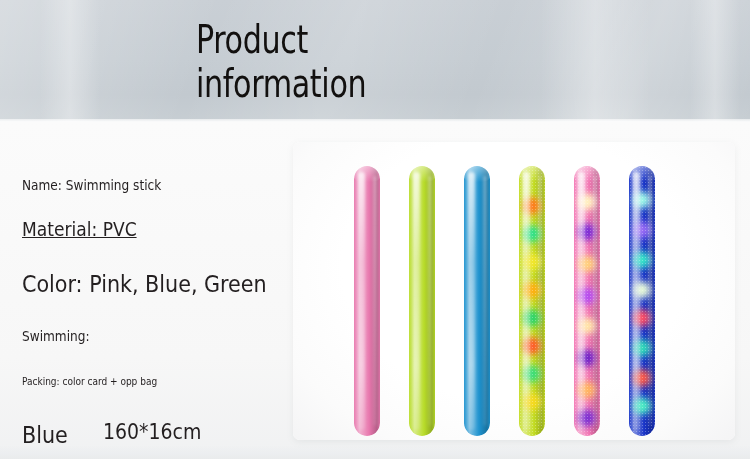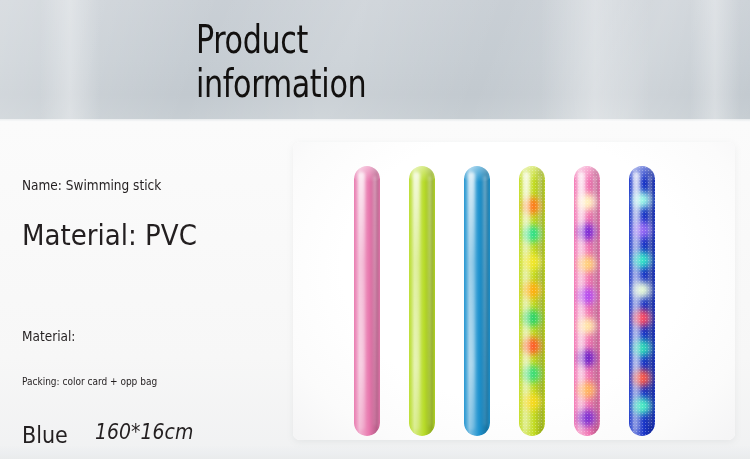--- a/index.html
+++ b/index.html
@@ -79,27 +79,27 @@
     width: 290px; height: 337px;
   }
   .spec {
     position: absolute;
     color: #231f20;
     white-space: nowrap;
     font-family: "DejaVu Sans Condensed", "Liberation Sans Narrow", "Liberation Sans", sans-serif;
     margin-top: 28px;
   }
   .spec-name   { left: 22px; top: 27px;  font-size: 13.5px; }
-  .spec-mat    { left: 22px; top: 68px;  font-size: 29px; }
+  .spec-mat    { left: 22px; top: 68px;  font-size: 19px; text-decoration: underline; }
   .spec-color  { left: 22px; top: 121px; font-size: 23px; }
   .spec-thk-l  { left: 22px; top: 178px; font-size: 13.5px; }
   .spec-thk-v  { left: 93px; top: 180px; font-size: 20px; }
   .spec-pack   { left: 22px; top: 226px; font-size: 10px; }
   .spec-size-l { left: 22px; top: 272px; font-size: 23px; }
-  .spec-size-v { left: 95px; top: 270px; font-size: 21px; font-style: italic; }
+  .spec-size-v { left: 103px; top: 270px; font-size: 21px; }
 
   
   #photo {
     position: absolute;
     left: 293px;
     top: 142px;
     width: 442px;
     height: 298px;
     background: #ffffff;
     border-radius: 7px;
@@ -181,21 +181,22 @@
     <div class="banner-streak" style="left:690px;width:50px;"></div>
     <div id="title">Product
 information</div>
   </div>
 
   <div id="body"></div>
 
   <div id="specs">
     <div class="spec spec-name">Name: Swimming stick</div>
     <div class="spec spec-mat">Material: PVC</div>
-    <div class="spec spec-thk-l">Material:</div>
+    <div class="spec spec-color">Color: Pink, Blue, Green</div>
+    <div class="spec spec-thk-l">Swimming:</div>
     <div class="spec spec-pack">Packing: color card + opp bag</div>
     <div class="spec spec-size-l">Blue</div>
     <div class="spec spec-size-v">160*16cm</div>
   </div>
 
   <div id="photo">
     <div id="photo-inner">
         <div class="stick" style="left: 61px;">
           <div class="halo" style="background: rgb(232, 120, 174); opacity: 0.22;"></div>
           <div class="body" style="background: linear-gradient(90deg, rgb(233, 127, 178) 0%, rgb(242, 177, 208) 22%, rgb(232, 120, 174) 58%, rgb(181, 94, 136) 88%, rgb(220, 114, 165) 100%);"></div>

